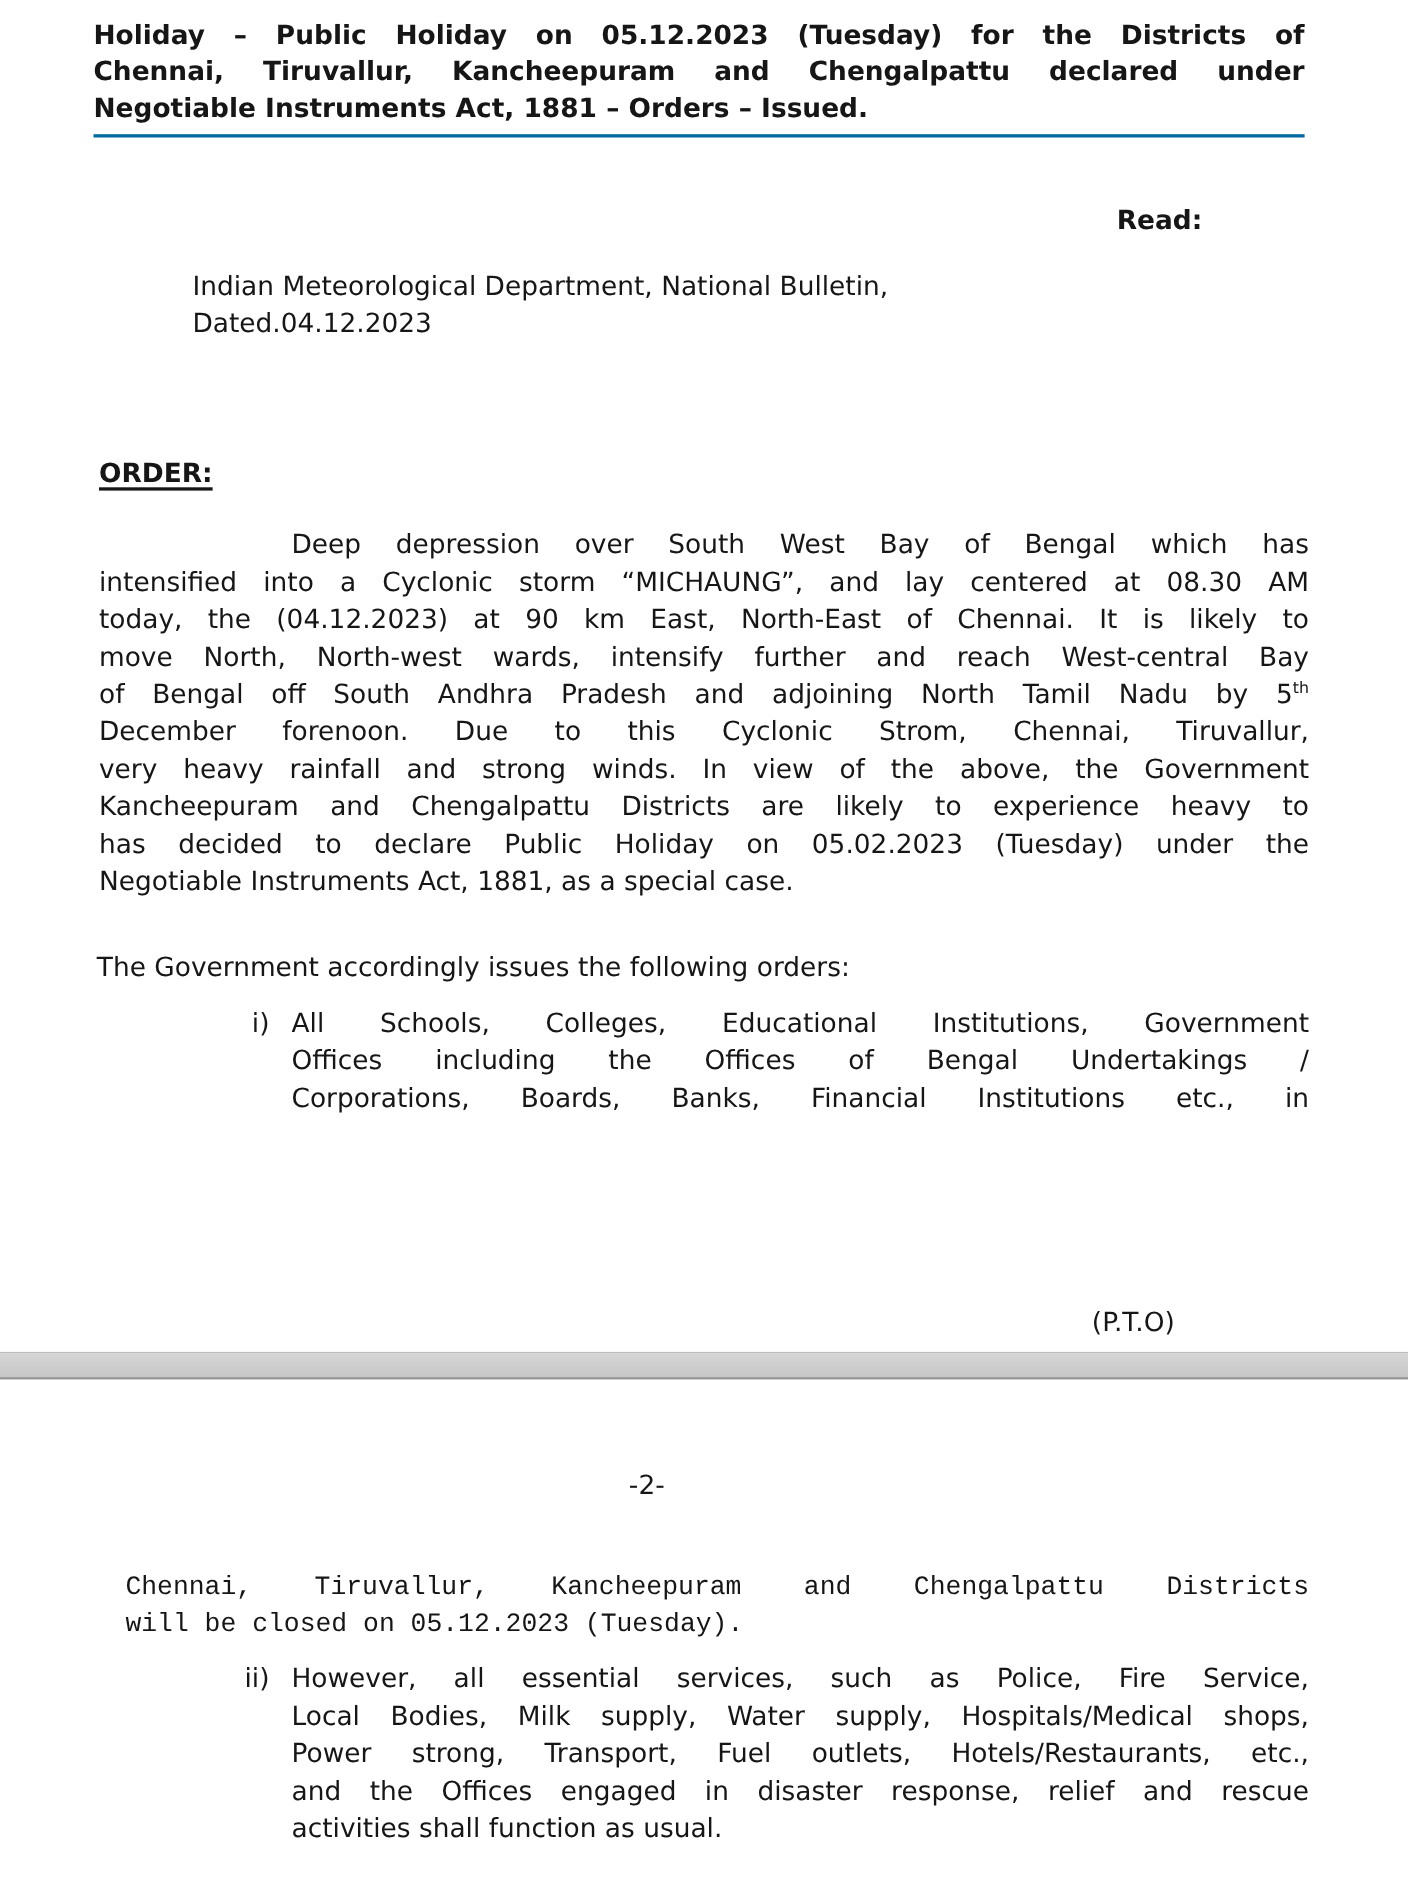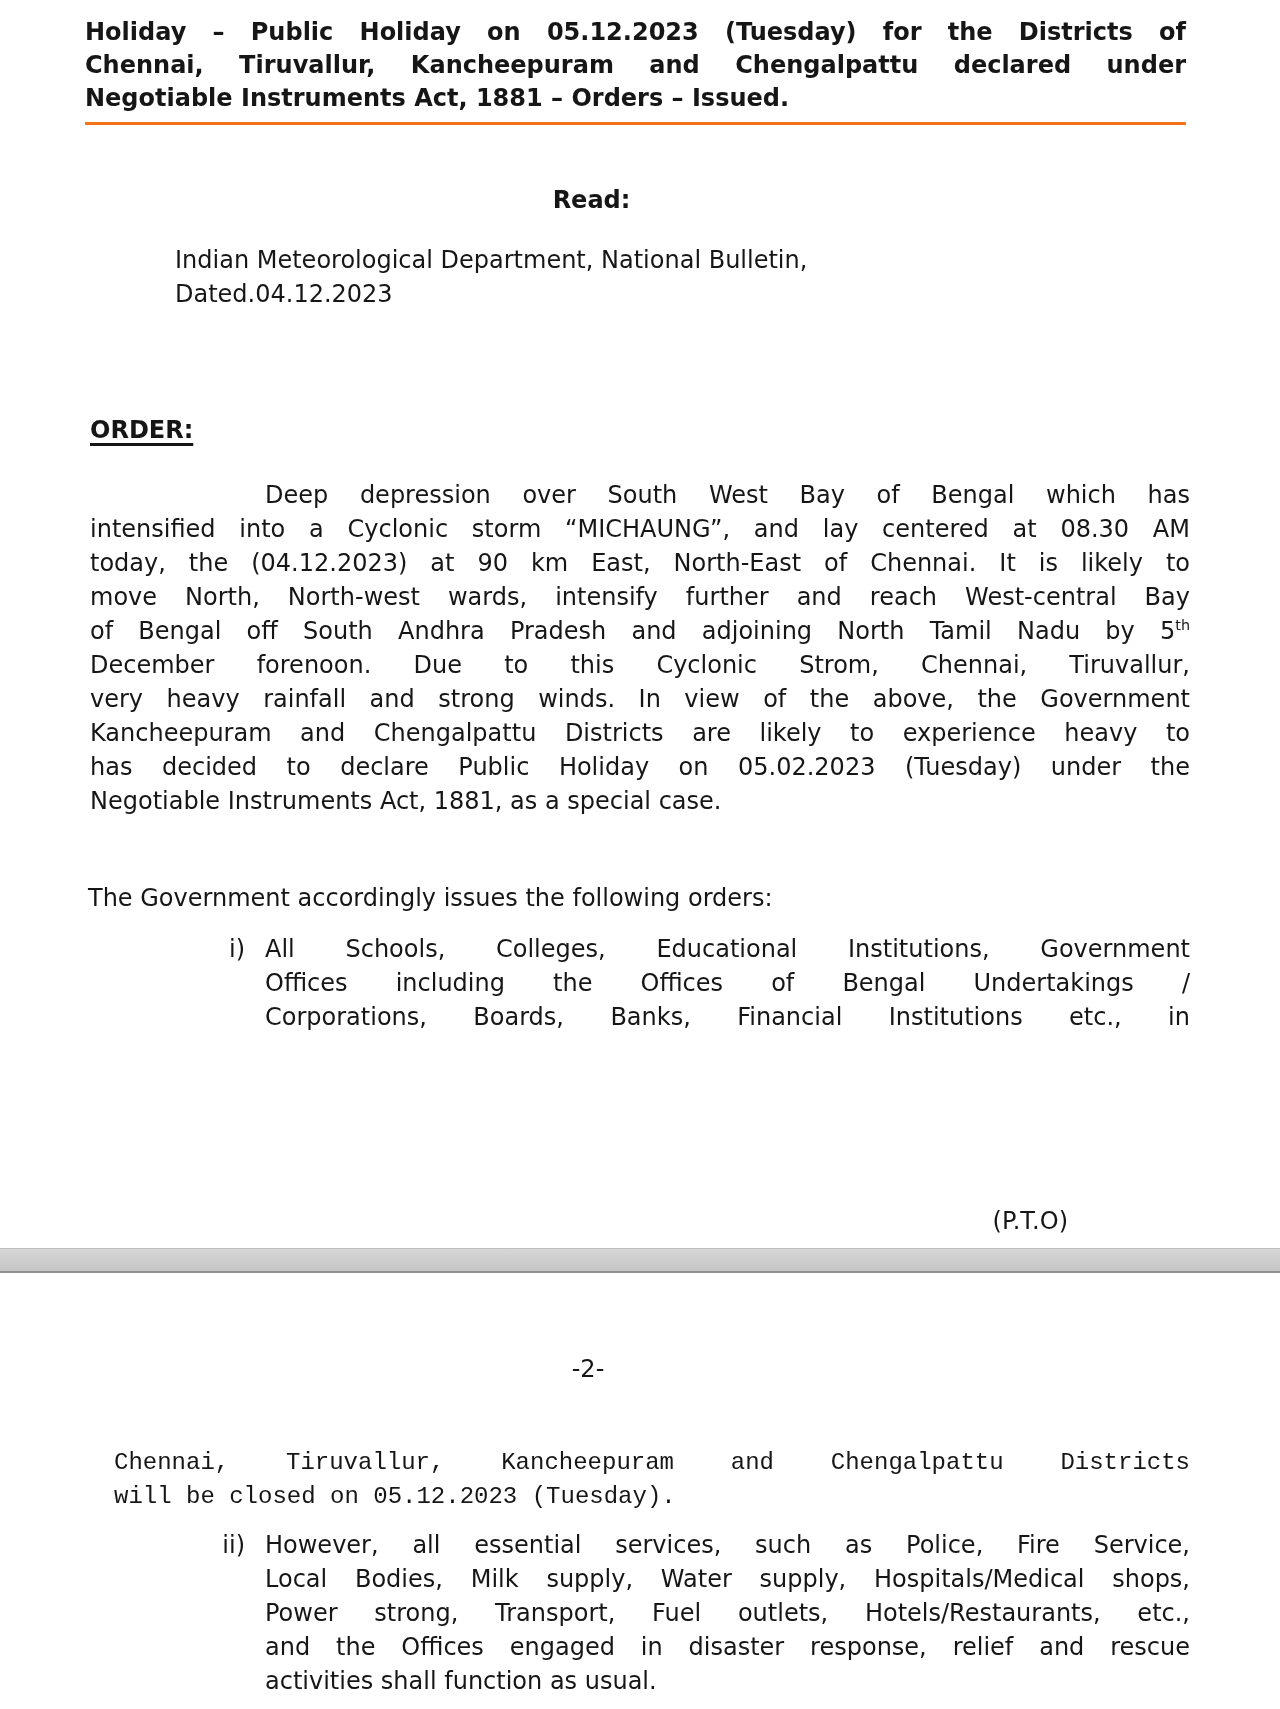--- a/index.html
+++ b/index.html
@@ -18,51 +18,51 @@
   .col { margin-left: 90px; margin-right: 90px; }
 
   
   .tline { text-align: justify; white-space: normal; }
   .jfull { text-align-last: justify; }
   .tline sup { font-size: 0.60em; line-height: 0; vertical-align: super; }
 
   .subject {
     padding-top: 16px;
     padding-bottom: 7px;
-    border-bottom: 3px solid #f97316;
+    border-bottom: 3px solid #0369a1;
     font-weight: bold;
     line-height: 33px;
     margin-left: 85px;
     margin-right: 94px;
   }
 
   .read-row {
     margin-top: 58px;
-    text-align: center;
+    text-align: right;
     padding-right: 97px;
     font-weight: bold;
   }
 
   .reference {
     margin-top: 26px;
     margin-left: 175px;
   }
 
   .order-heading {
     margin-top: 102px;
     font-weight: bold;
     text-decoration: underline;
     text-decoration-thickness: 3px;
     text-underline-offset: 5px;
   }
 
   .order-para { margin-top: 31px; }
   .order-para .tline:first-child { text-indent: 175px; }
 
-  .orders-intro { margin-top: 63px; margin-left: 88px; }
+  .orders-intro { margin-top: 44px; margin-left: 88px; }
 
   .list-item { display: flex; align-items: flex-start; }
   .list-item.first { margin-top: 17px; }
   .list-marker {
     width: 155px;
     flex: 0 0 155px;
     text-align: right;
   }
   .list-text { flex: 1 1 auto; margin-left: 20px; }
 

